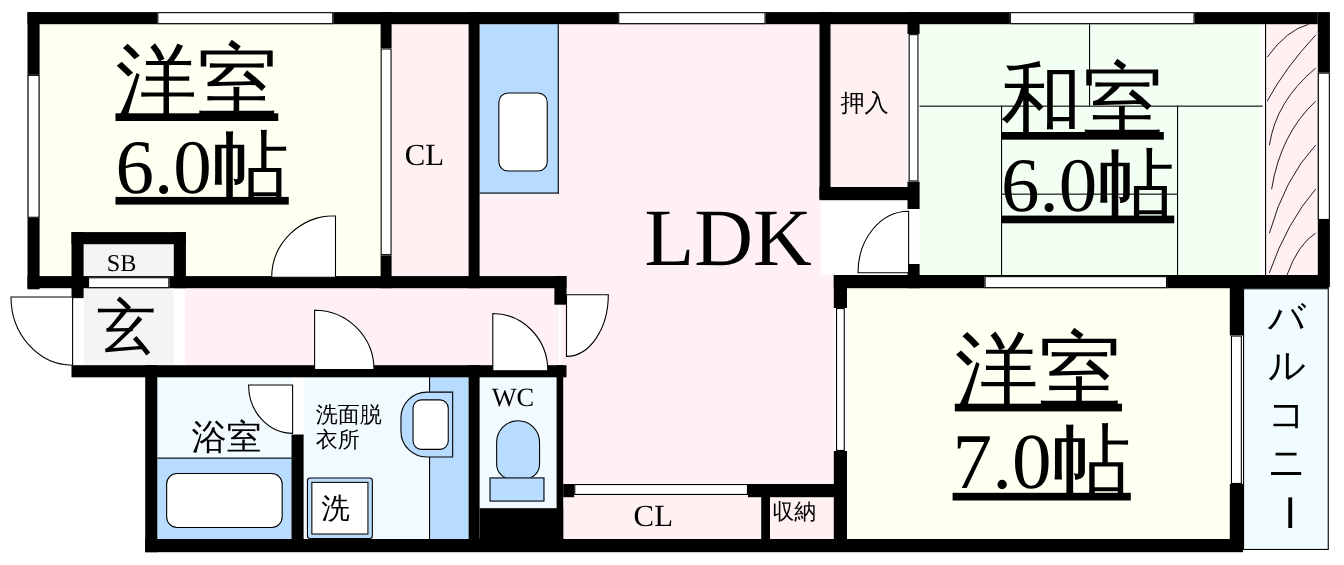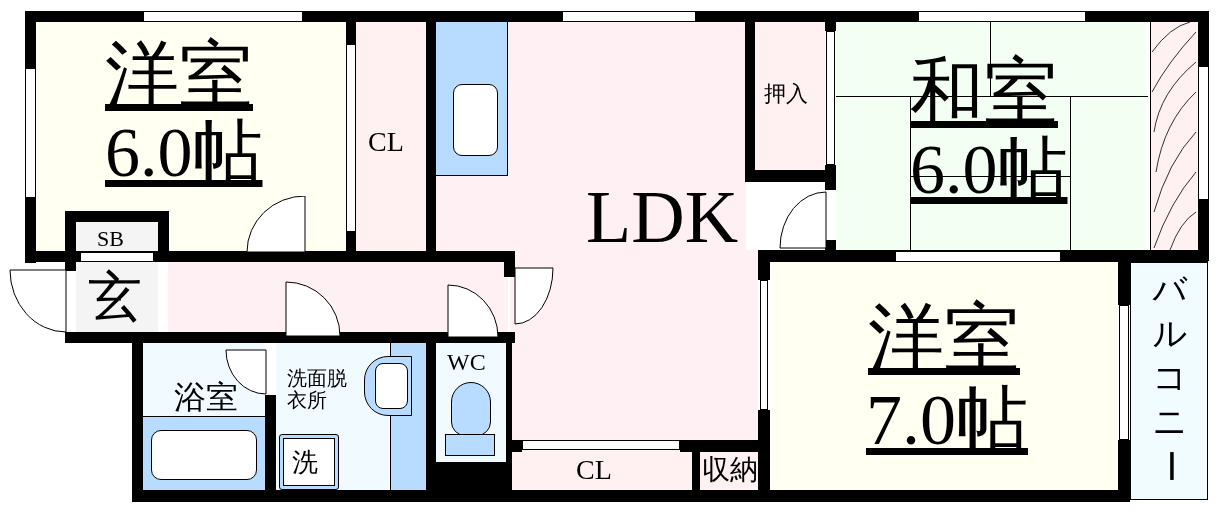--- a/index.html
+++ b/index.html
@@ -157,21 +157,21 @@
 <div class="lbl big" style="left:868px;top:300px;font-size:76px;">洋室</div>
 <div class="lbl big" style="left:866px;top:384px;font-size:72px;">7.0帖</div>
 <div class="lbl" style="left:97px;top:228px;font-size:22px;">SB</div>
 <div class="lbl" style="left:88px;top:270px;font-size:54px;">玄</div>
 <div class="lbl" style="left:174px;top:381px;font-size:32px;">浴室</div>
 <div class="lbl" style="left:287px;top:368px;font-size:20px;">洗面脱</div>
 <div class="lbl" style="left:287px;top:390px;font-size:20px;text-align:left;">衣所</div>
 <div class="lbl" style="left:292px;top:450px;font-size:26px;">洗</div>
 <div class="lbl" style="left:447px;top:350px;font-size:24px;">WC</div>
 <div class="lbl" style="left:576px;top:456px;font-size:28px;">CL</div>
-<div class="lbl" style="left:702px;top:456px;font-size:28px;">収納</div>
+<div class="lbl" style="left:702px;top:456px;font-size:20px;">収納</div>
 
 <div class="abs" style="left:1140px;top:268px;width:60px;text-align:center;font-size:34px;line-height:44px;">
   <div>バ</div>
   <div>ル</div>
   <div>コ</div>
   <div>ニ</div>
   <div style="transform:rotate(90deg);">ー</div>
 </div>
 
 </body></html>

